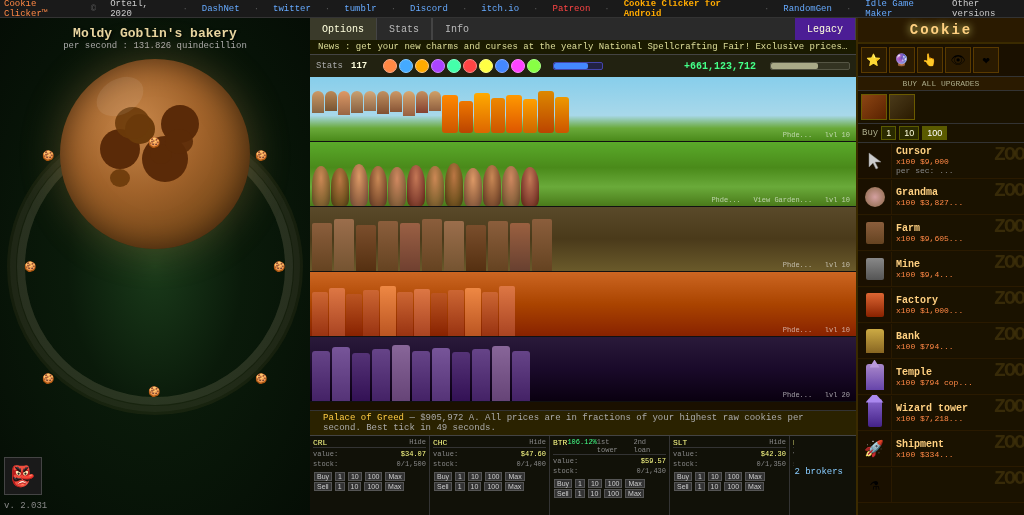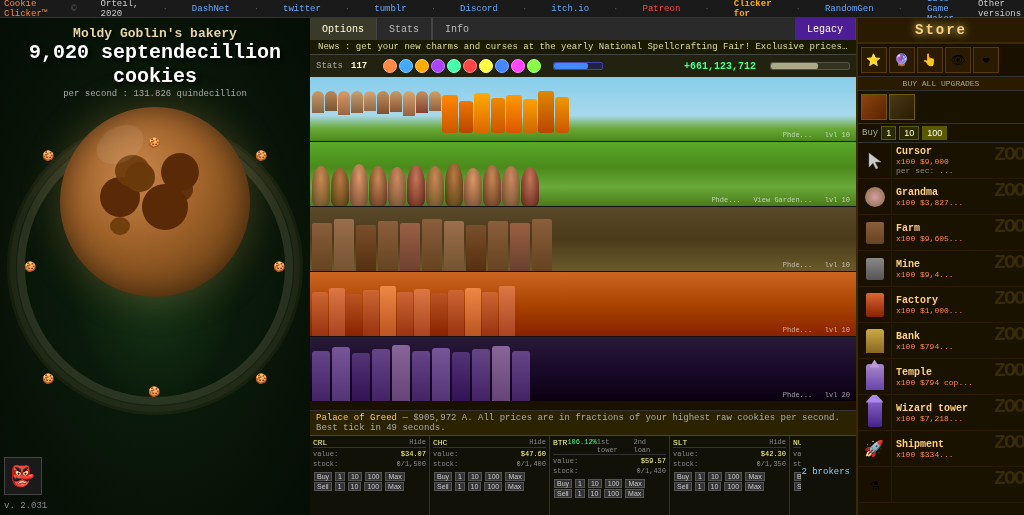--- a/index.html
+++ b/index.html
@@ -12,21 +12,21 @@
       display: flex;
       flex-direction: column;
     }
 
     
     #top-bar {
       height: 18px;
       background: #1a1a1a;
       display: flex;
       align-items: center;
-      gap: 24px;
+      gap: 14px;
       padding: 0 4px;
       font-size: 9px;
       color: #ccc;
       border-bottom: 1px solid #333;
       flex-shrink: 0;
     }
     #top-bar span { cursor: pointer; }
     .top-sep { color: #555; }
     .top-link-blue { color: #6af; }
     .top-link-red { color: #f44; }
@@ -183,21 +183,21 @@
     #trading-area {
       flex-shrink: 0;
       background: #111108;
       border-top: 1px solid #333;
       height: 105px;
       overflow: hidden;
       font-size: 8px;
     }
     #trading-header {
       background: #2a2200;
-      padding: 2px 6px;
+      padding: 2px 13px;
       color: #ffd080;
       font-size: 9px;
       border-bottom: 1px solid #444;
     }
     #trading-cols {
       display: flex;
       height: calc(100% - 20px);
       overflow-x: auto;
     }
     .trading-col {
@@ -464,24 +464,20 @@
   <div id="left-panel">
 
     <div class="shimmer-dots">
 
       <div style="position:absolute;top:50%;left:50%;width:260px;height:260px;transform:translate(-50%,-50%);border-radius:50%;border:18px solid transparent;box-shadow:0 0 0 8px rgba(255,255,255,0.08),0 0 0 18px rgba(255,200,100,0.06);"></div>
       <div style="position:absolute;top:50%;left:50%;width:290px;height:290px;transform:translate(-50%,-50%);border-radius:50%;border:6px solid rgba(255,255,255,0.04);"></div>
     </div>
 
     <div id="bakery-title">Moldy Goblin's bakery</div>
 
-    <div id="cookie-count">
-      <span>9,020 septendecillion</span><br>
-      <span>cookies</span>
-    </div>
     <div id="cookie-per-sec">per second : 131.826 quindecillion</div>
 
     <div id="cookie-img">
 
       <div style="position:absolute;width:35px;height:32px;background:#6a3a0a;border-radius:50%;top:48px;left:55px;opacity:0.9;"></div>
       <div style="position:absolute;width:22px;height:20px;background:#5a2a08;border-radius:50%;top:85px;left:90px;opacity:0.9;"></div>
       <div style="position:absolute;width:28px;height:25px;background:#5a2a08;border-radius:50%;top:70px;left:105px;opacity:0.9;"></div>
       <div style="position:absolute;width:20px;height:18px;background:#6a3a0a;border-radius:50%;top:110px;left:50px;opacity:0.9;"></div>
 
       <div style="position:absolute;width:50px;height:35px;background:rgba(255,255,255,0.08);border-radius:50%;top:20px;left:35px;transform:rotate(-30deg);"></div>
@@ -812,21 +808,21 @@
 
           </div>
         </div>
 
       </div>
     </div>
 
   </div>
 
   <div id="right-panel">
-    <div id="store-title">Store</div>
+    <div id="store-title">Cookie</div>
 
     <div id="store-icons-row">
       <div class="store-icon-btn">⭐</div>
       <div class="store-icon-btn">🔮</div>
       <div class="store-icon-btn">👆</div>
       <div class="store-icon-btn">👁</div>
       <div class="store-icon-btn">❤</div>
     </div>
 
     <div id="buy-all-upgrades">BUY ALL UPGRADES</div>

